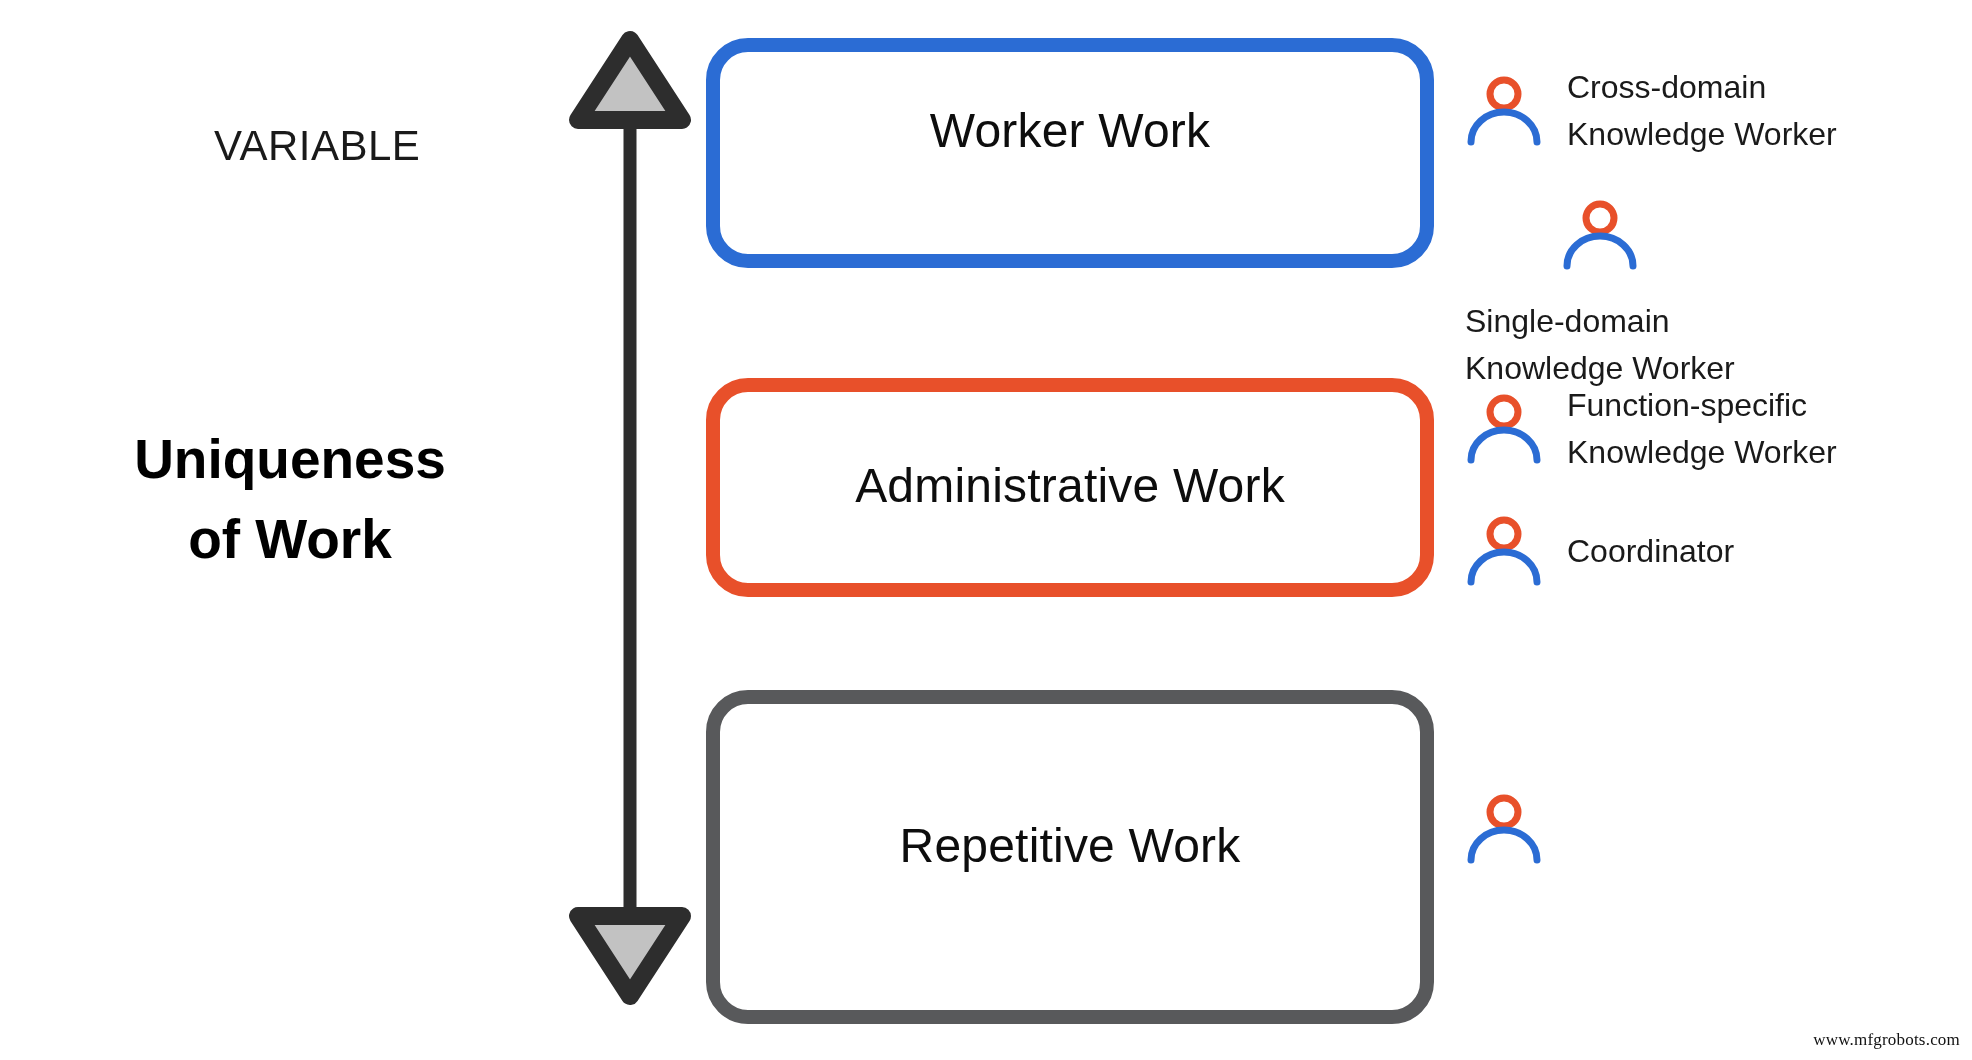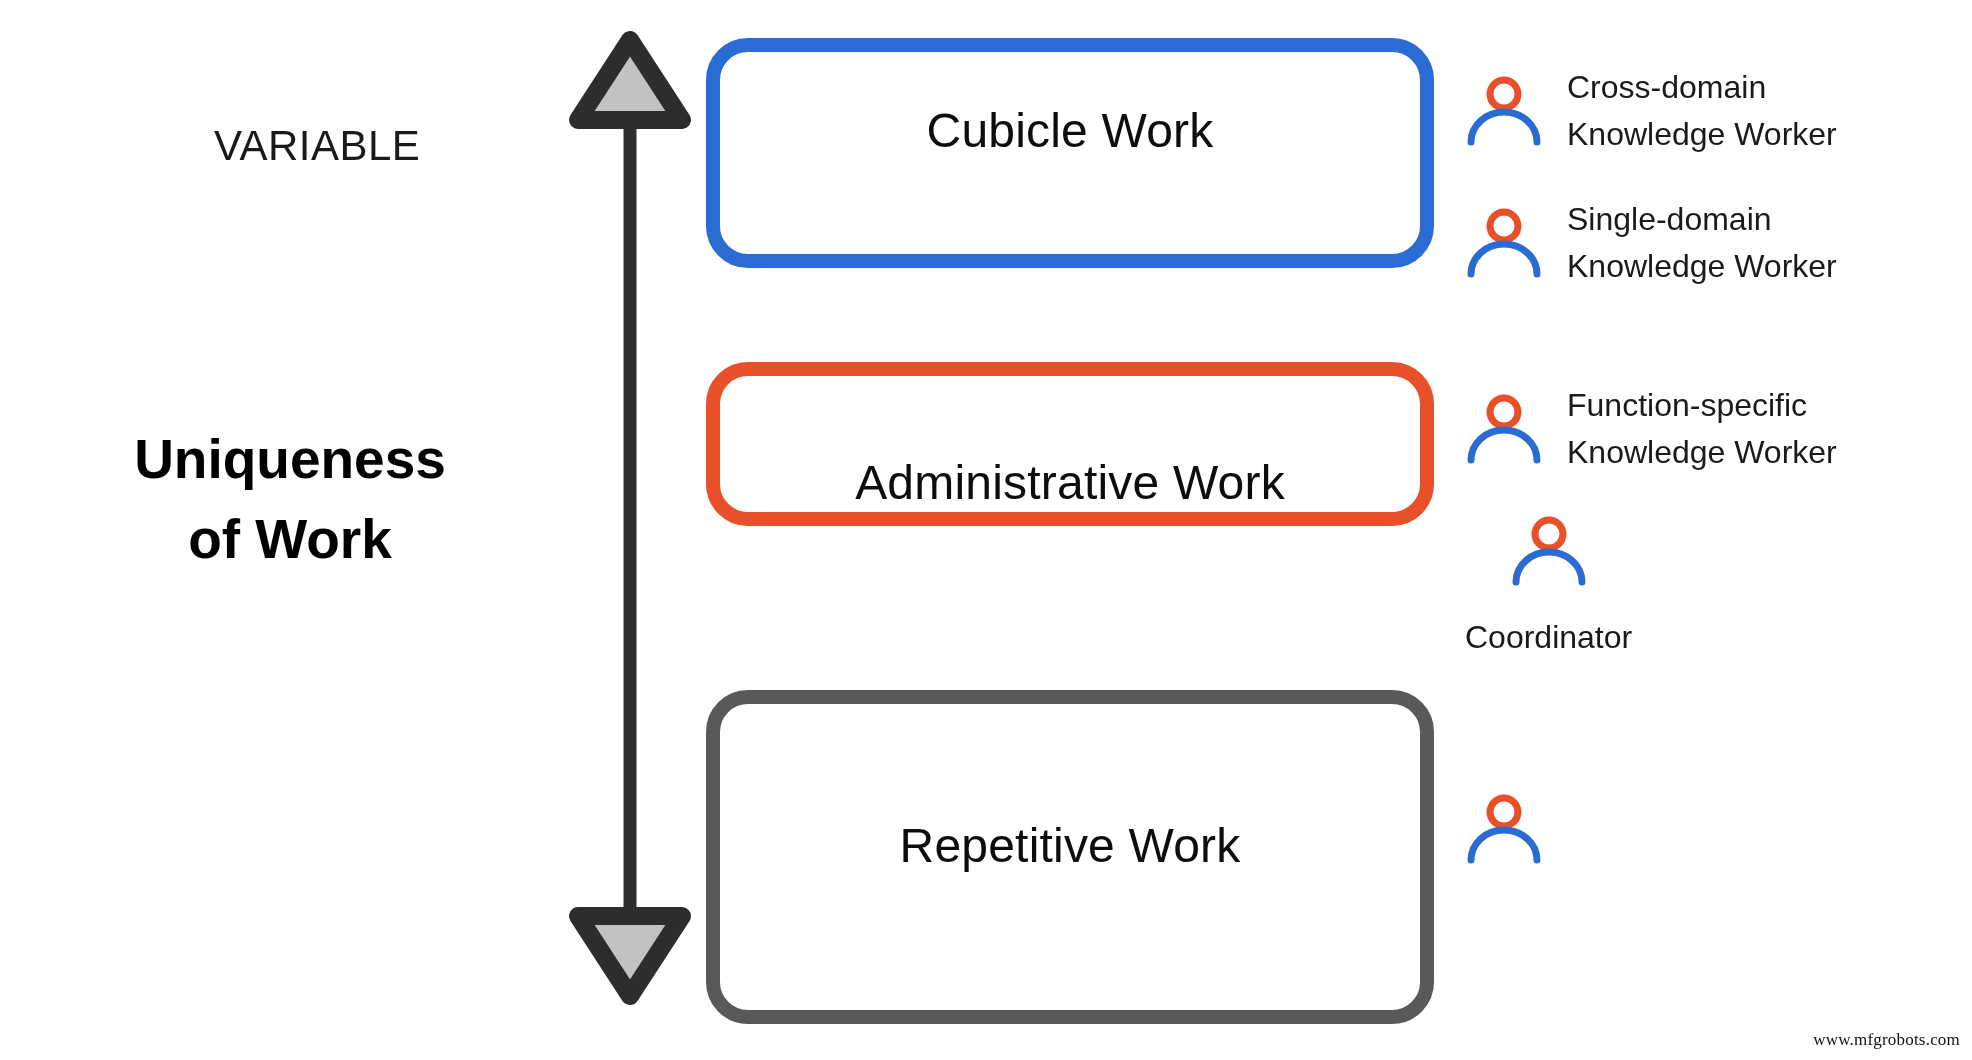--- a/index.html
+++ b/index.html
@@ -77,24 +77,23 @@
     letter-spacing: 0.2px;
     white-space: nowrap;
   }
   #box-expert {
     top: 38px;
     height: 230px;
     border-color: #2b6cd4;
   }
   #box-expert .box-label { transform: translateY(-1px); }
   #box-admin {
-    top: 362px;
-    height: 164px;
+    top: 378px;
+    height: 219px;
     border-color: #e8502a;
-    align-items: flex-end;
   }
   #box-repetitive {
     top: 690px;
     height: 334px;
     border-color: #58595b;
   }
   
   #box-expert   .box-label { position: relative; top: -22px; }
   #box-admin    .box-label { position: relative; top: -2px; }
   #box-repetitive .box-label { position: relative; top: -12px; }
@@ -114,23 +113,23 @@
     display: block;
   }
   .persona-label {
     font-family: "Liberation Sans", sans-serif;
     font-size: 32px;
     line-height: 1.46;
     color: #1a1a1a;
     white-space: pre-line;
   }
   #persona-0 { top: 64px; }
-  #persona-1 { top: 196px; }
+  #persona-1 { top: 196px; flex-direction: column; }
   #persona-2 { top: 382px; }
-  #persona-3 { top: 512px; flex-direction: column; }
+  #persona-3 { top: 512px; }
   #persona-4 { top: 790px; }
 
   
   #watermark {
     position: absolute;
     right: 12px;
     bottom: 10px;
     font-family: "Liberation Serif", serif;
     font-size: 17px;
     color: #111111;
@@ -152,21 +151,21 @@
 
   <svg id="arrow-axis" viewBox="0 0 130 980" xmlns="http://www.w3.org/2000/svg">
     <line x1="65" y1="60" x2="65" y2="920" stroke="#2d2d2d" stroke-width="13" stroke-linecap="butt"></line>
 
     <path d="M 65 12 L 117 92 L 13 92 Z" fill="#c2c2c2" stroke="#2d2d2d" stroke-width="18" stroke-linejoin="round"></path>
 
     <path d="M 65 968 L 13 888 L 117 888 Z" fill="#c2c2c2" stroke="#2d2d2d" stroke-width="18" stroke-linejoin="round"></path>
   </svg>
 
   <div class="work-box" id="box-expert">
-    <span class="box-label">Cubicle Work</span>
+    <span class="box-label">Worker Work</span>
   </div>
 
   <div class="work-box" id="box-admin">
     <span class="box-label">Administrative Work</span>
   </div>
 
   <div class="work-box" id="box-repetitive">
     <span class="box-label">Repetitive Work</span>
   </div>
 

